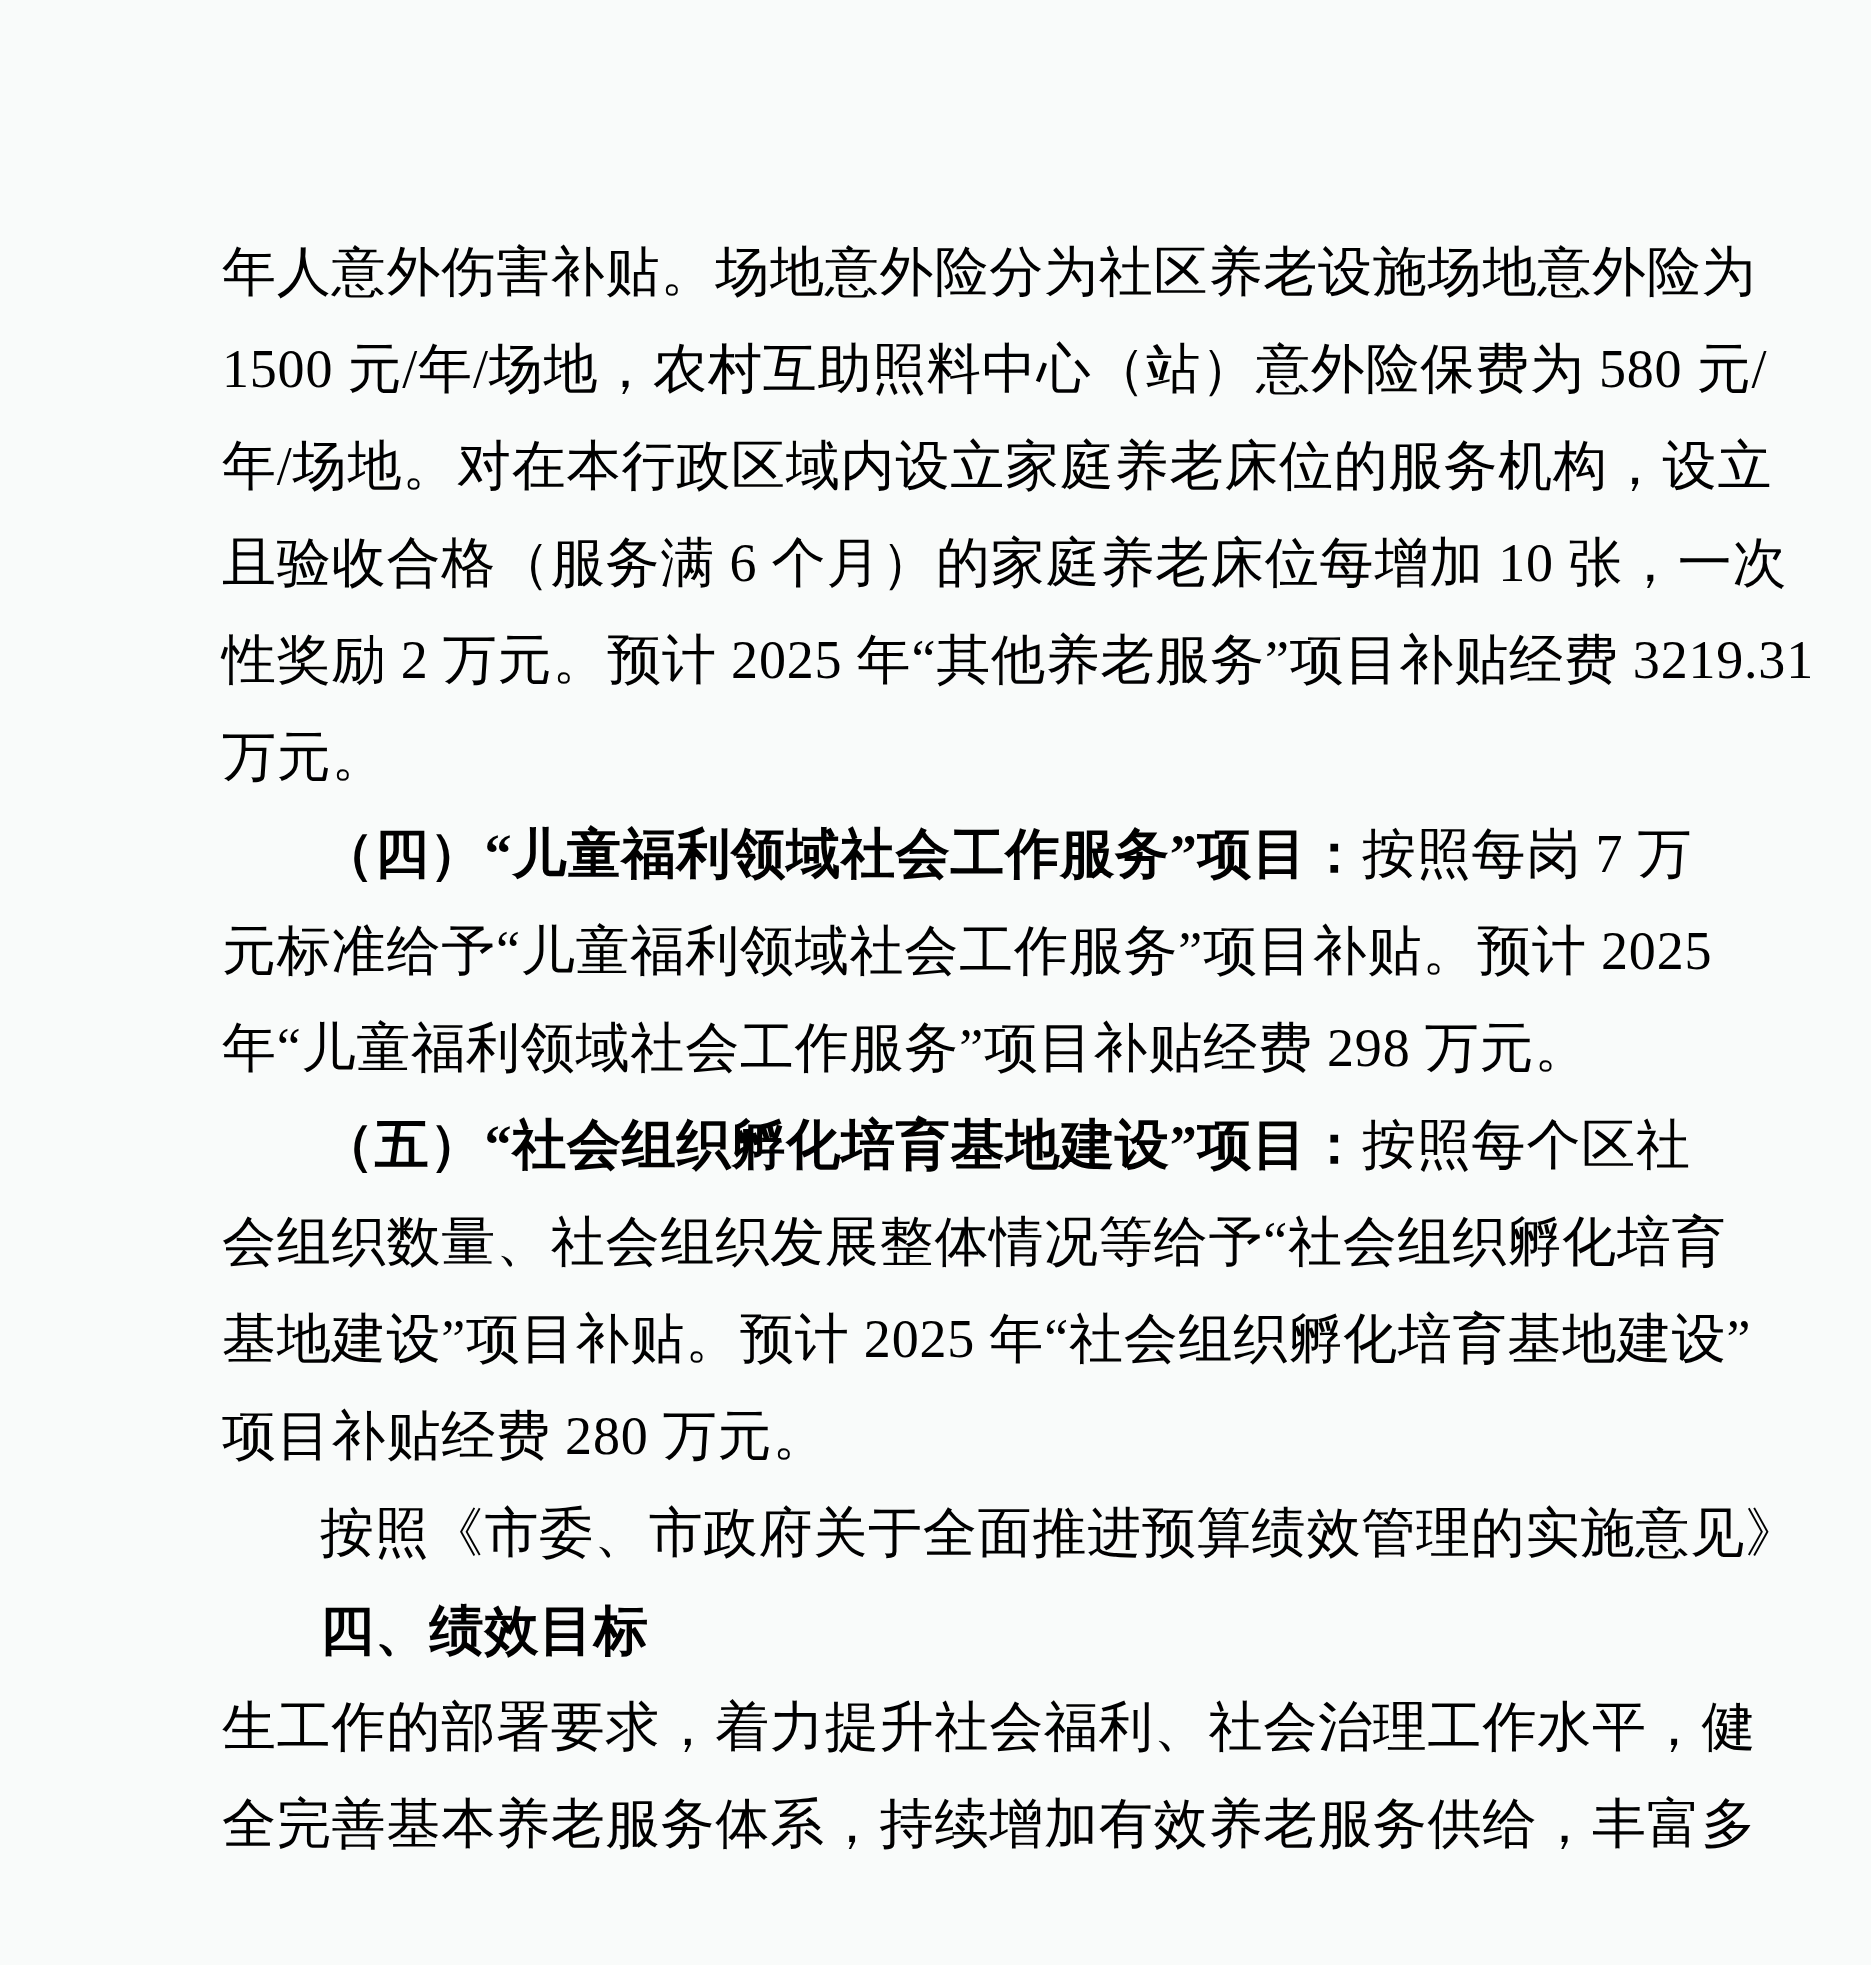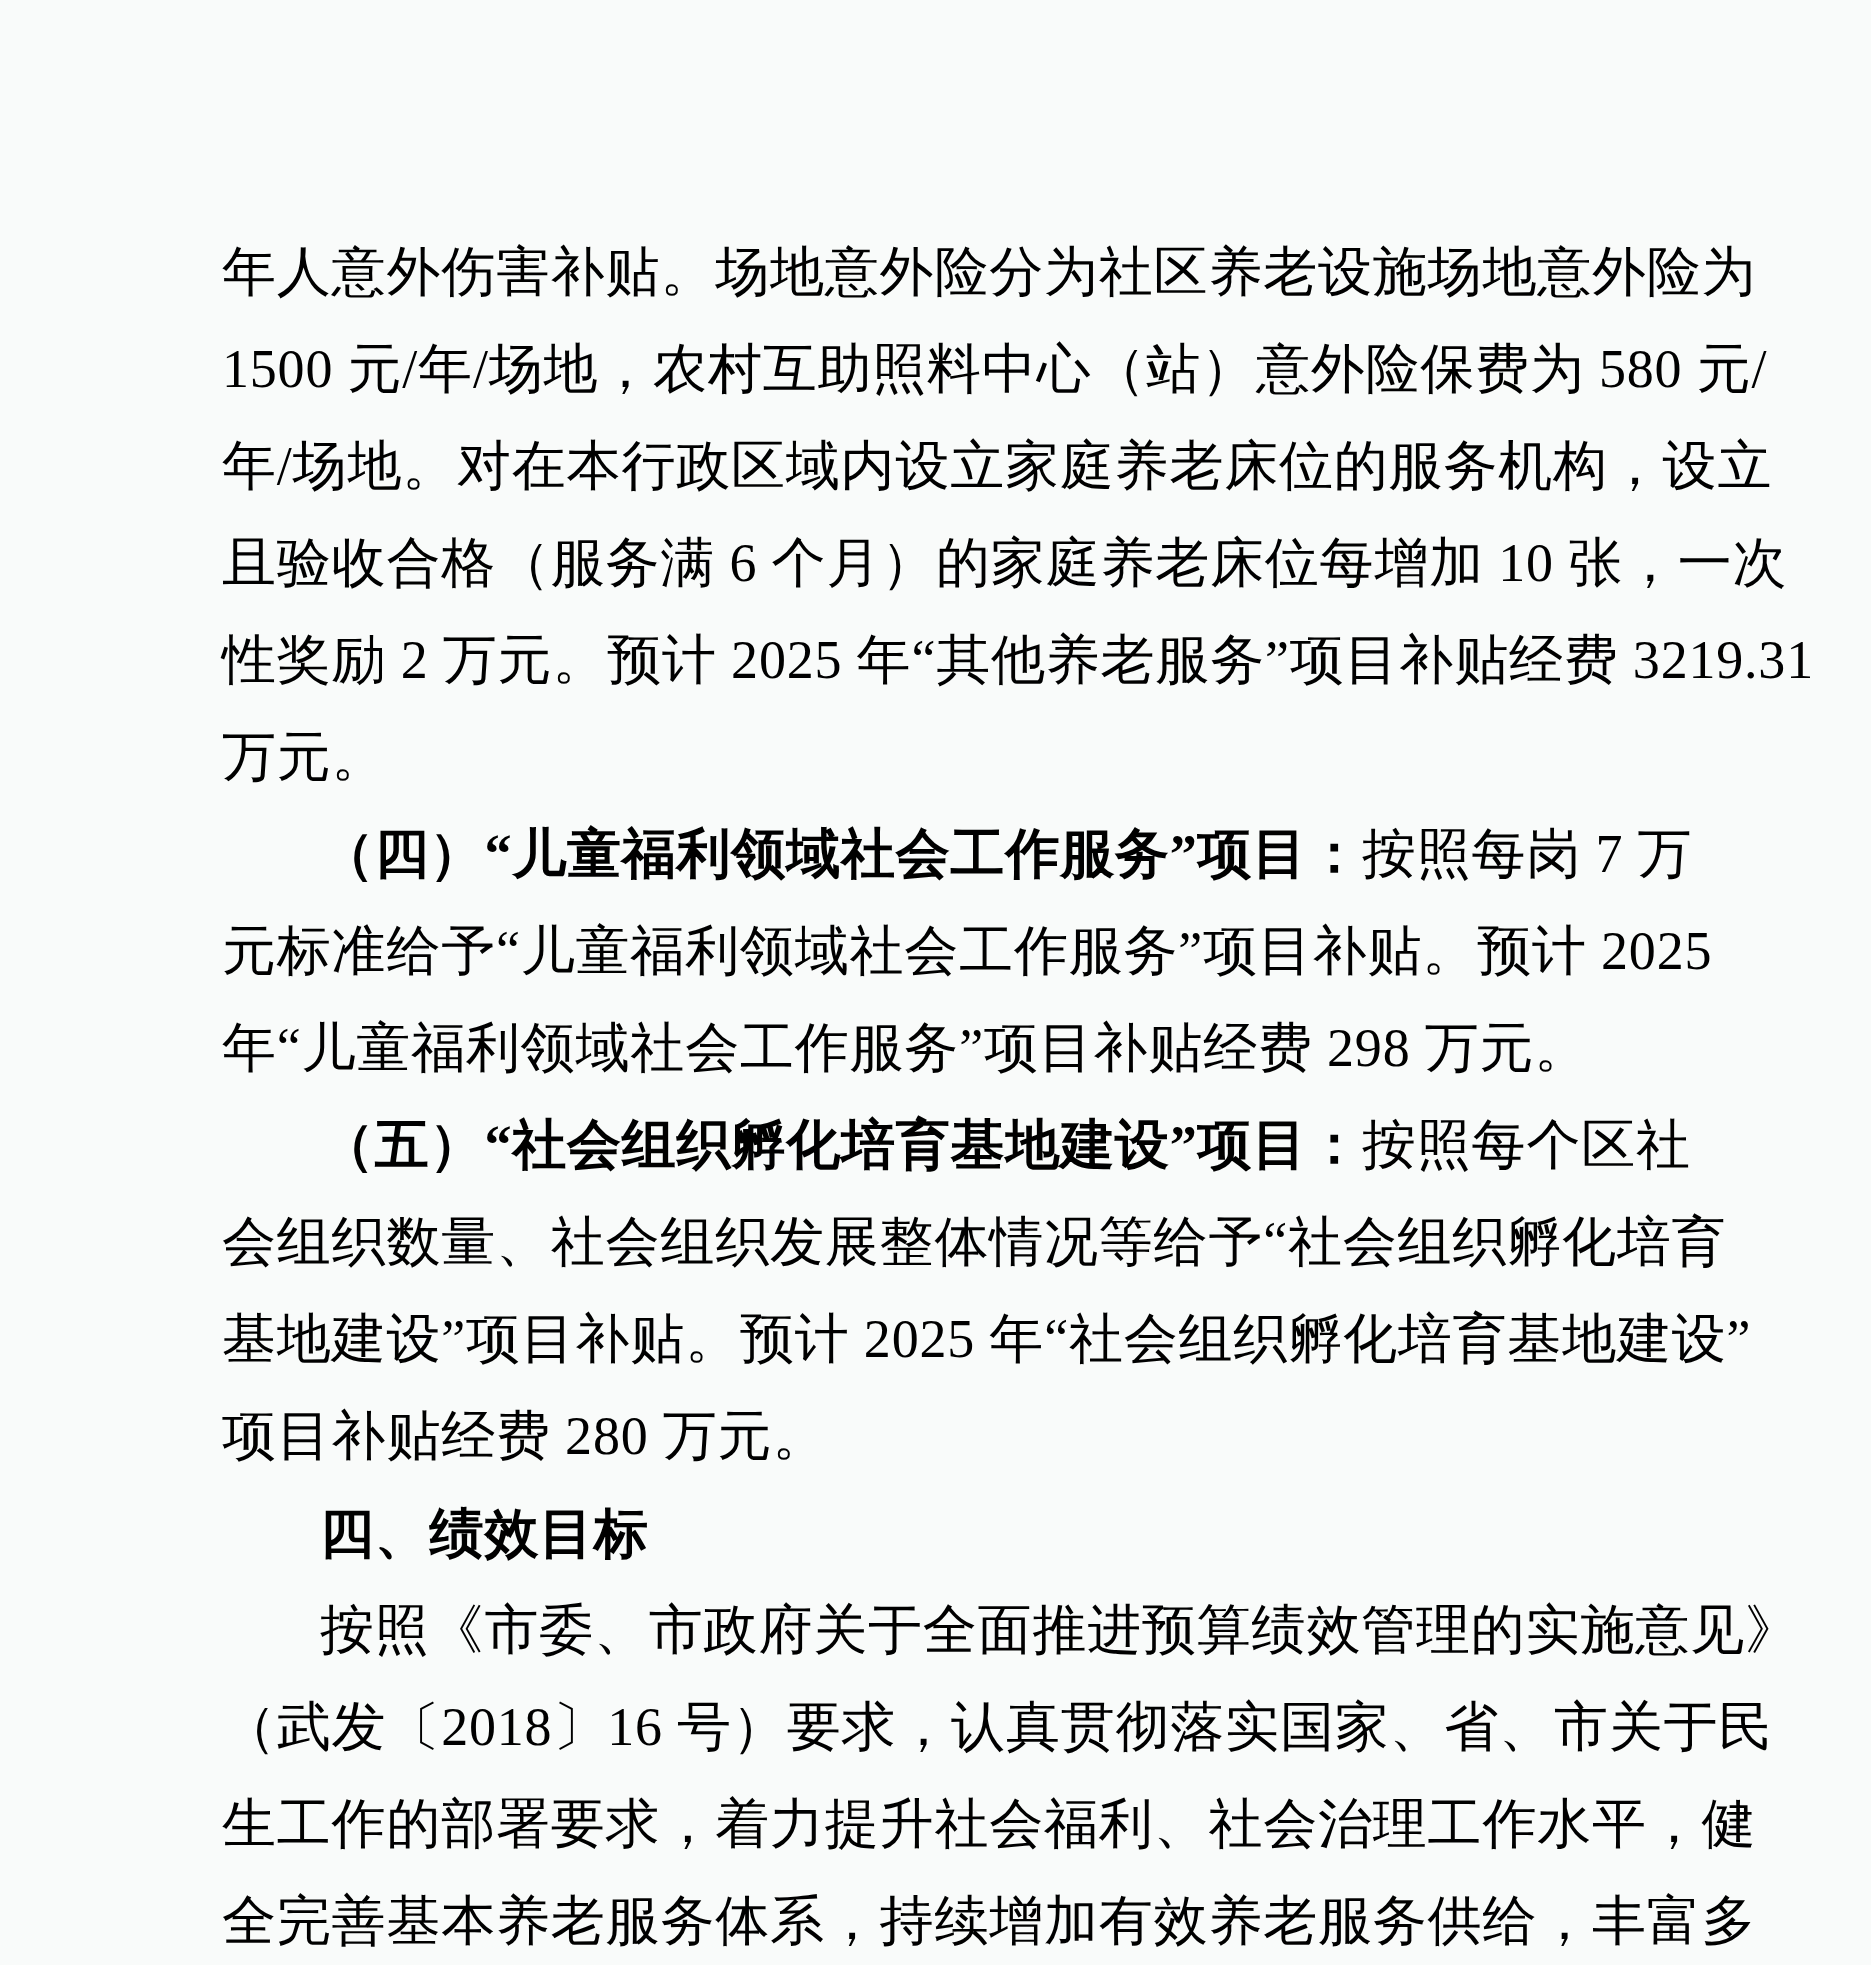--- a/index.html
+++ b/index.html
@@ -65,22 +65,21 @@
   </div>
 
   <div>
     <span class="line indent"><span class="bold">（五）“社会组织孵化培育基地建设”项目：</span><span>按照每个区社</span></span>
     <span class="line">会组织数量、社会组织发展整体情况等给予“社会组织孵化培育</span>
     <span class="line">基地建设”项目补贴。预计 2025 年“社会组织孵化培育基地建设”</span>
     <span class="line last">项目补贴经费 280 万元。</span>
   </div>
 
   <div>
+    <span class="line indent">按照《市委、市政府关于全面推进预算绩效管理的实施意见》</span>
     <span class="line last indent heading">四、绩效目标</span>
-    <span class="line indent">按照《市委、市政府关于全面推进预算绩效管理的实施意见》</span>
-    <span class="line">（武发〔2018〕16 号）要求，认真贯彻落实国家、省、市关于民</span>
     <span class="line">生工作的部署要求，着力提升社会福利、社会治理工作水平，健</span>
     <span class="line">全完善基本养老服务体系，持续增加有效养老服务供给，丰富多</span>
 
   </div>
 
 </div>
 
 
 </body></html>

